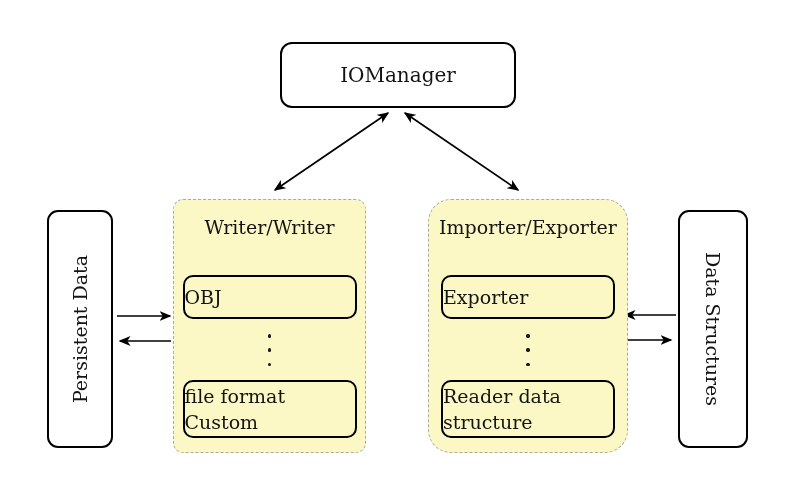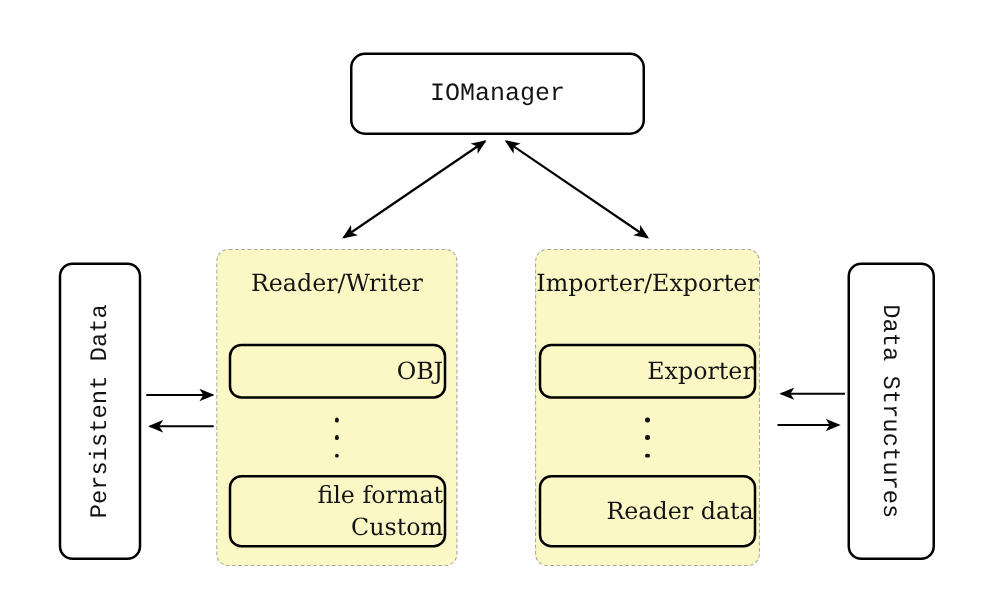--- a/index.html
+++ b/index.html
@@ -35,21 +35,20 @@
 
   .node {
     position: absolute;
     background: var(--node-fill);
     border: 2.6px solid var(--node-border);
     border-radius: 12px;
     display: flex;
     align-items: center;
     justify-content: center;
     text-align: left;
-    font-family: Liberation Mono, monospace;
   }
   .node-top {
     left: 280px; top: 42px;
     width: 236px; height: 66px;
     font-size: 20px;
   }
   .node-side {
     border-radius: 11px;
     font-size: 19px;
   }
@@ -61,38 +60,38 @@
 
   .container {
     position: absolute;
     top: 199px;
     height: 254px;
     background: var(--container-fill);
     border: 1.6px dashed var(--container-border);
     border-radius: 10px;
   }
   .container-left  { left: 173px; width: 193px; }
-  .container-right { left: 428px; width: 180px; }
+  .container-right { left: 428px; width: 200px; border-radius: 23px; }
   .container-title {
     position: absolute;
     top: 16px; left: 0; right: 0;
     text-align: center;
     font-size: 19px;
   }
   .inner-box {
     position: absolute;
     left: 50%;
     transform: translateX(-50%);
     width: 174px;
     background: var(--container-fill);
     border: 2.6px solid var(--node-border);
     border-radius: 10px;
     display: flex;
     flex-direction: column;
-    align-items: flex-end;
+    align-items: flex-start;
     justify-content: center;
     text-align: center;
     font-size: 19px;
     line-height: 26px;
   }
   .inner-box-1 { top: 75px;  height: 44px; }
   .inner-box-2 { top: 180px; height: 58px; }
   .vdots {
     position: absolute;
     top: 134px; left: 0; right: 0;
@@ -134,21 +133,21 @@
 
   <div class="node node-side node-side-left">
     <span class="vtext rot-ccw">Persistent Data</span>
   </div>
 
   <div class="node node-side node-side-right">
     <span class="vtext rot-cw">Data Structures</span>
   </div>
 
   <div class="container container-left">
-    <div class="container-title">Reader/Writer</div>
+    <div class="container-title">Writer/Writer</div>
     <div class="inner-box inner-box-1">
       <span>OBJ</span>
     </div>
     <div class="vdots" aria-label="⋮">
         <i></i>
         <i></i>
         <i></i>
       </div>
     <div class="inner-box inner-box-2">
       <span>file format</span>
@@ -161,16 +160,17 @@
     <div class="inner-box inner-box-1">
       <span>Exporter</span>
     </div>
     <div class="vdots" aria-label="⋮">
         <i></i>
         <i></i>
         <i></i>
       </div>
     <div class="inner-box inner-box-2">
       <span>Reader data</span>
+      <span>structure</span>
     </div>
   </div>
 
 </div>
 
 </body></html>

